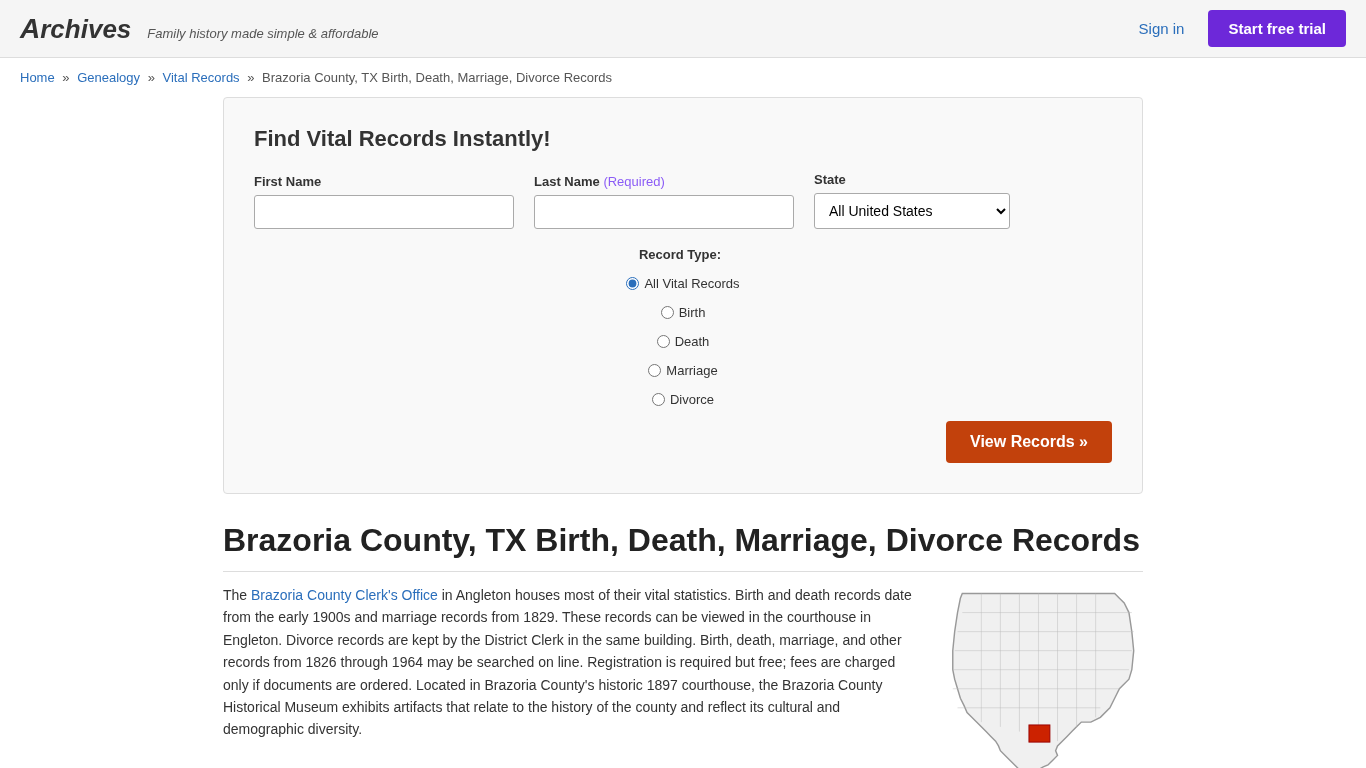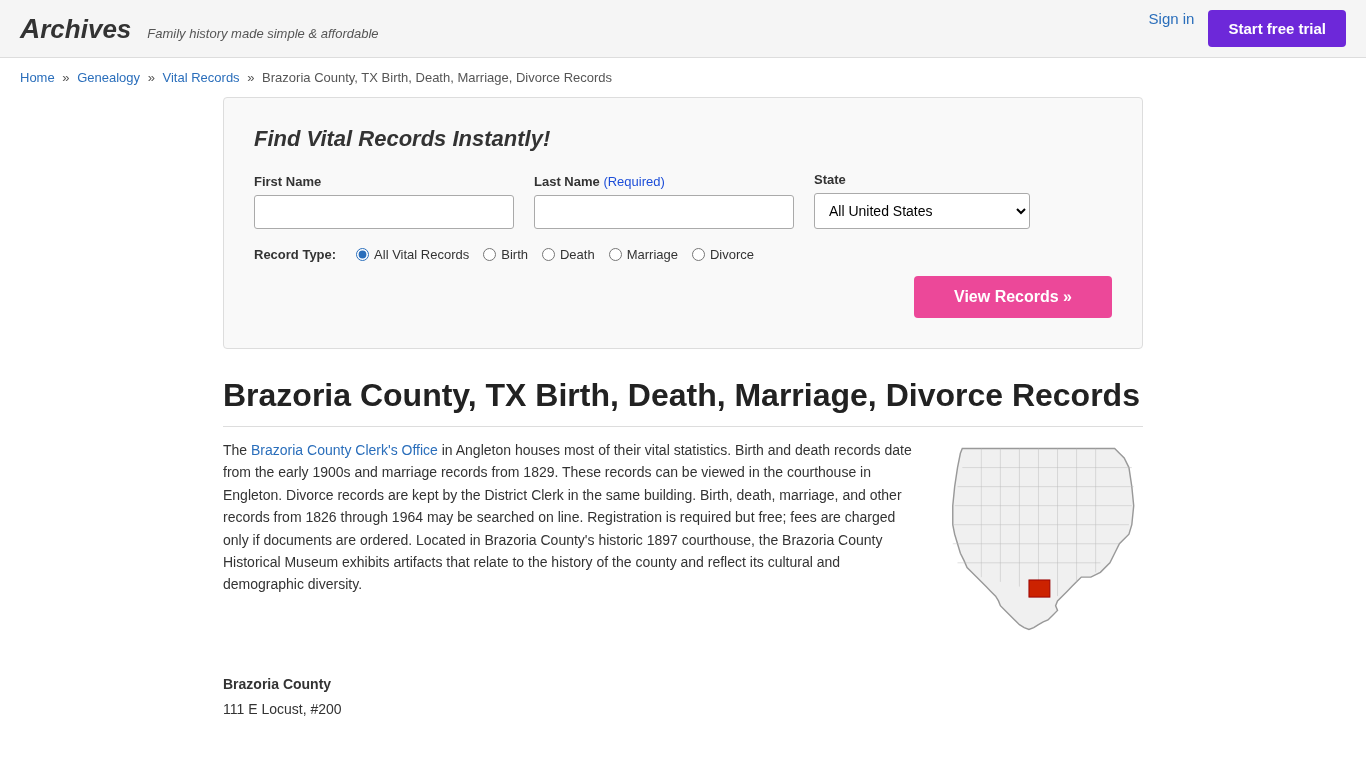--- a/index.html
+++ b/index.html
@@ -29,22 +29,22 @@
       font-size: 28px;
       font-weight: 900;
     }
     .tagline {
       font-size: 13px;
       color: #555;
       font-style: italic;
     }
     #header-right {
       display: flex;
-      align-items: flex-start;
-      gap: 14px;
+      align-items: center;
+      gap: 24px;
     }
     .sign-in-link {
       color: #2a6ebb;
       text-decoration: none;
       font-size: 15px;
     }
     .start-trial-btn {
       background: #6d28d9;
       color: #fff;
       border: none;
@@ -86,86 +86,86 @@
       border: 1px solid #ddd;
       border-radius: 4px;
       padding: 28px 30px 30px;
       margin-bottom: 28px;
     }
     #search-box h2 {
       font-size: 22px;
       font-weight: bold;
       color: #333;
       margin-bottom: 20px;
-      font-style: italic;
     }
     .form-row {
       display: flex;
       gap: 20px;
       margin-bottom: 18px;
       align-items: flex-end;
     }
     .form-group {
       display: flex;
       flex-direction: column;
       gap: 6px;
     }
     .form-group label {
       font-size: 13px;
       font-weight: bold;
       color: #333;
     }
     .form-group label .required {
       font-weight: normal;
-      color: #1d4ed8;
+      color: #8b5cf6;
     }
     .form-group input[type="text"] {
       border: 1px solid #aaa;
       border-radius: 3px;
       padding: 8px 10px;
       font-size: 14px;
       width: 260px;
     }
     .form-group select {
       border: 1px solid #aaa;
       border-radius: 3px;
       padding: 8px 10px;
       font-size: 14px;
-      width: 216px;
+      width: 196px;
       background: #fff;
       cursor: pointer;
     }
     .record-type-row {
       display: flex;
       align-items: center;
       gap: 14px;
       margin-bottom: 14px;
       flex-wrap: wrap;
+      flex-direction: column;
     }
     .record-type-row label {
       font-size: 13px;
       font-weight: bold;
       color: #333;
       margin-right: 6px;
     }
     .radio-group {
       display: flex;
       align-items: center;
       gap: 5px;
       font-size: 13px;
       color: #333;
     }
     .radio-group input[type="radio"] {
       accent-color: #2a6ebb;
     }
     .view-records-btn {
-      background: #ec4899;
+      background: #c2410c;
       color: #fff;
       border: none;
-      padding: 12px 40px;
+      padding: 12px 24px;
       font-size: 16px;
       border-radius: 4px;
       cursor: pointer;
       float: right;
       font-weight: bold;
     }
 
     
     #page-title {
       font-size: 32px;

